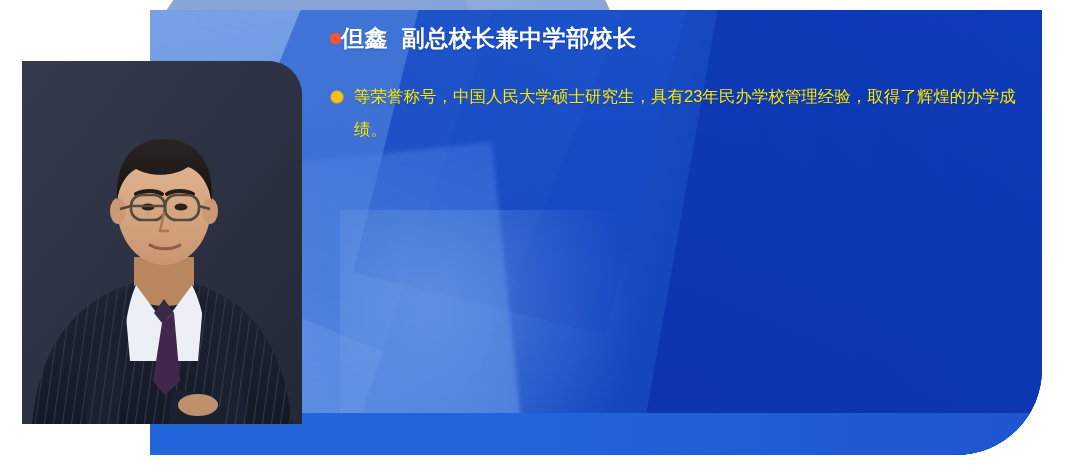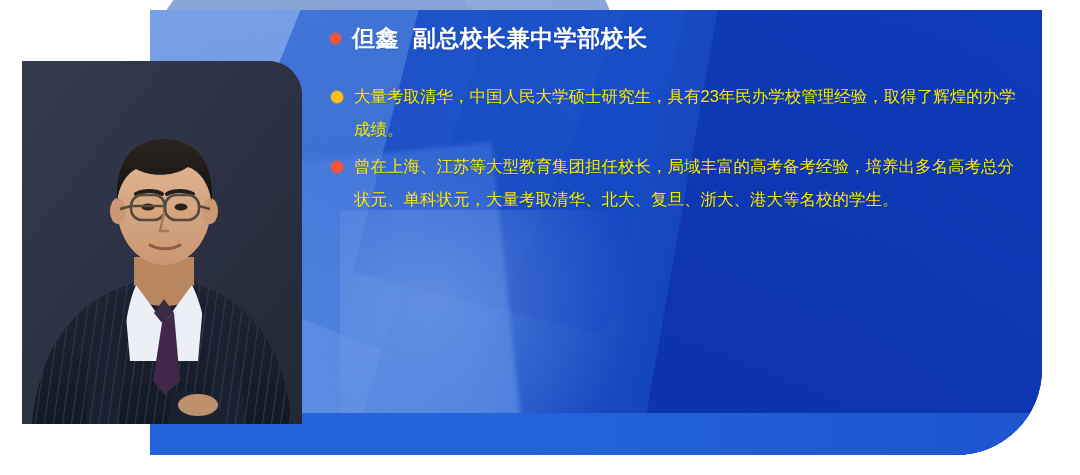--- a/index.html
+++ b/index.html
@@ -131,21 +131,20 @@
   
   .content {
     position: absolute;
     left: 330px;
     top: 16px;
     width: 700px;
   }
   .heading {
     display: flex;
     align-items: center;
-    gap: 11px;
     margin: 0 0 20px 0;
     height: 44px;
   }
   .heading .title {
     color: #ffffff;
     font-size: 23px;
     font-weight: bold;
     letter-spacing: .5px;
     white-space: pre;
     text-shadow: 0 1px 2px rgba(0,0,0,.18);
@@ -270,24 +269,20 @@
 
   <div class="content">
 
     <div class="heading">
       <span class="bullet red"></span>
       <span class="title">但鑫  副总校长兼中学部校长</span>
     </div>
 
     <p class="para">
       <span class="bullet gold"></span>
-      <span class="ptext">大量考取清华，中国人民大学硕士研究生，具有23年民办学校管理经验，取得了辉煌的办学成绩。</span>
+      <span class="ptext">等荣誉称号，中国人民大学硕士研究生，具有23年民办学校管理经验，取得了辉煌的办学成绩。</span>
     </p>
 
 
 
-    <p class="para">
-      <span class="bullet red"></span>
-      <span class="ptext">曾在上海、江苏等大型教育集团担任校长，局域丰富的高考备考经验，培养出多名高考总分状元、单科状元，大量考取清华、北大、复旦、浙大、港大等名校的学生。</span>
-    </p>
 
   </div>
 </div>
 
 </body></html>

